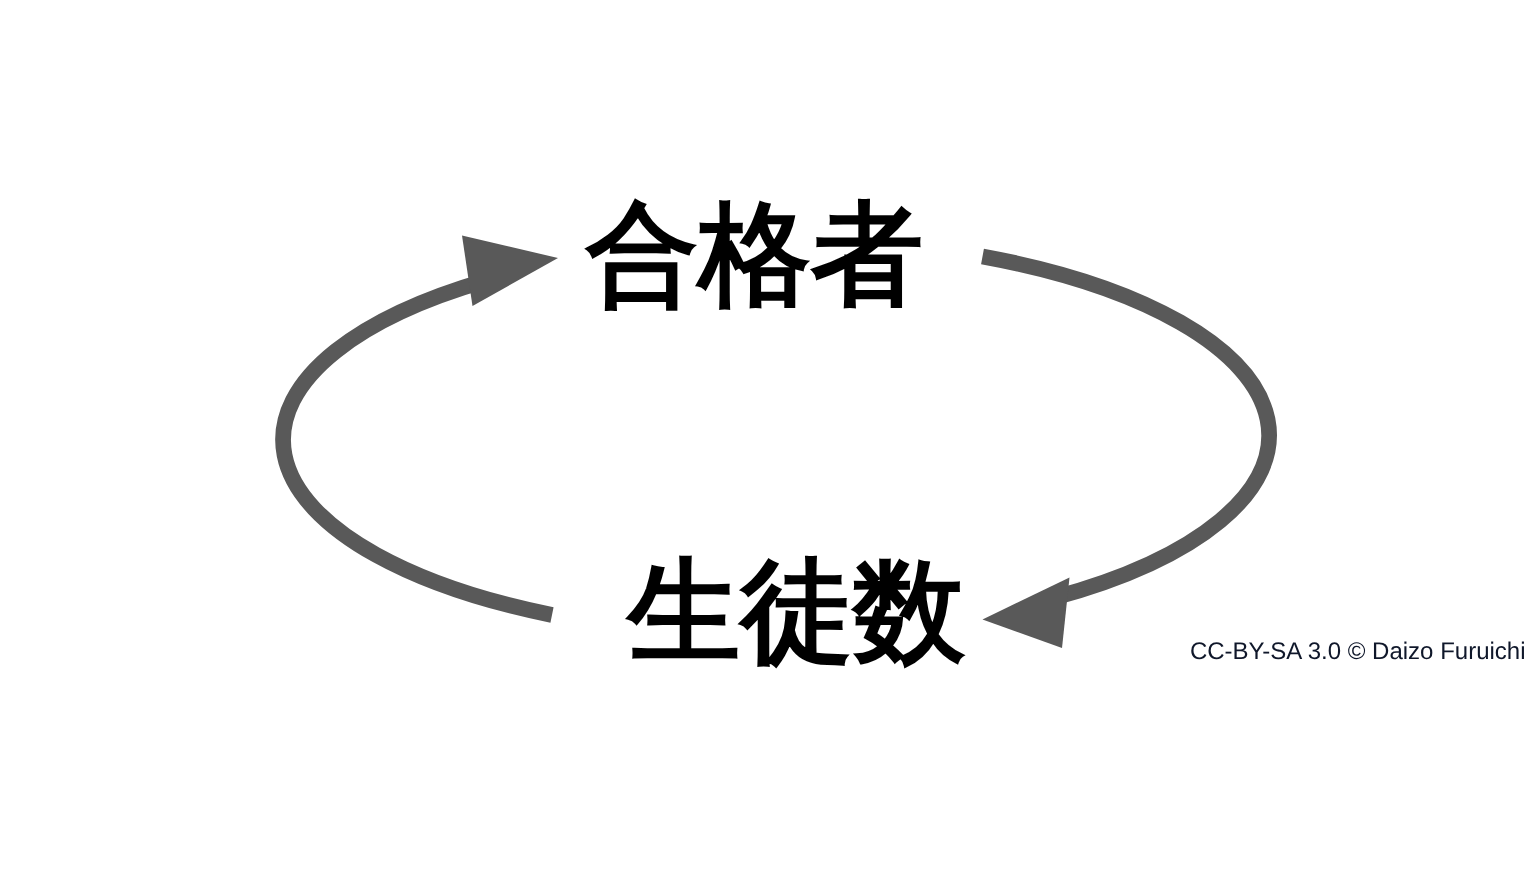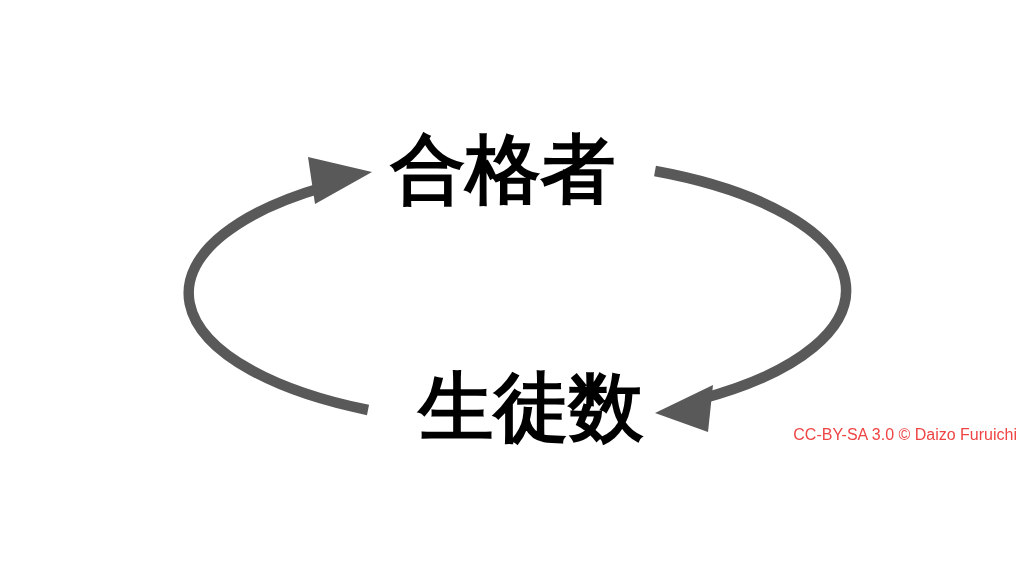--- a/index.html
+++ b/index.html
@@ -35,21 +35,21 @@
     font-family: "Liberation Sans", sans-serif;
   }
   .node-label.top { left: 503px; top: 132px; }
   .node-label.bottom { left: 503px; top: 370px; margin-left: 28px; }
   .credit {
     position: absolute;
     right: 7px;
     bottom: 4px;
     font-size: 16px;
     line-height: 1.2;
-    color: #ef4444;
+    color: #0f172a;
     font-family: "Liberation Sans", sans-serif;
     white-space: nowrap;
   }
 </style>
 </head>
 <body>
 
 <div class="canvas">
 
   <svg class="arrow-layer" viewBox="0 0 1024 587" aria-hidden="true">

